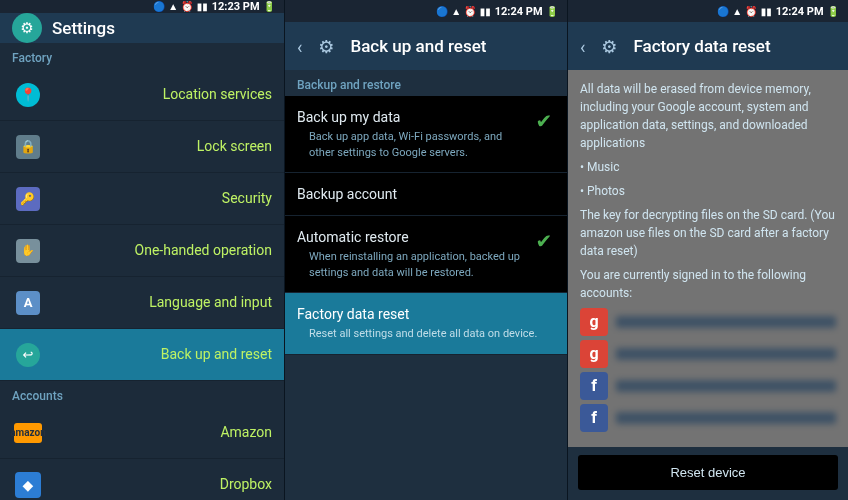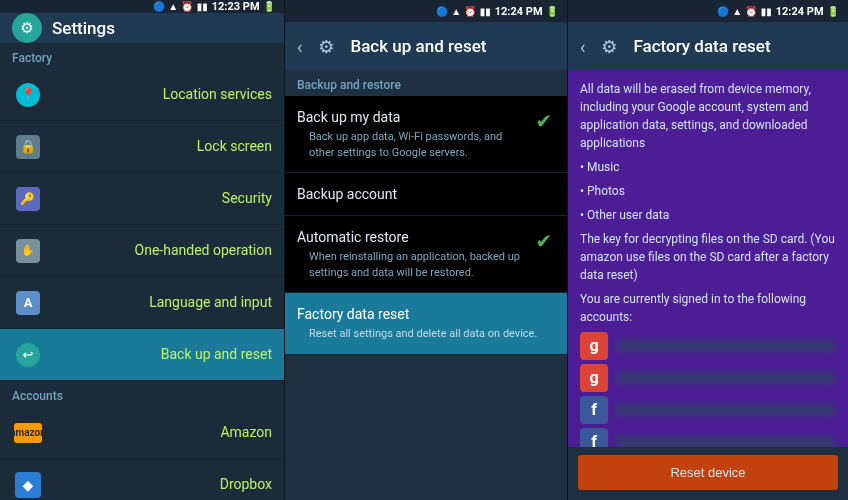--- a/index.html
+++ b/index.html
@@ -180,21 +180,21 @@
       margin-top: 2px;
     }
     .checkbox-checked {
       color: #4caf50;
       font-size: 20px;
     }
 
     
     .right-content {
       padding: 10px 12px;
-      background: #4c1d95;
+      background: #737373;
       flex: 1;
       overflow-y: auto;
       color: #d0e5f0;
       font-size: 12px;
       line-height: 1.5;
     }
     .right-content p {
       margin-bottom: 6px;
     }
     .account-row {
@@ -221,21 +221,21 @@
       background: #2a4560;
       height: 12px;
       border-radius: 2px;
       flex: 1;
       filter: blur(3px);
       opacity: 0.7;
     }
     .reset-button {
       margin: 8px 10px 10px 10px;
       padding: 10px;
-      background: #c2410c;
+      background: #000000;
       border: none;
       border-radius: 3px;
       color: #d0e5f0;
       font-size: 13px;
       cursor: pointer;
       text-align: center;
       display: block;
       width: calc(100% - 20px);
     }
 
@@ -482,21 +482,20 @@
   <div class="panel-header">
     <span class="back-arrow">‹</span>
     <div class="gear-icon">⚙</div>
     <span class="header-title">Factory data reset</span>
   </div>
 
   <div class="right-content">
     <p>All data will be erased from device memory, including your Google account, system and application data, settings, and downloaded applications</p>
     <p>• Music</p>
     <p>• Photos</p>
-    <p>• Other user data</p>
     <p>The key for decrypting files on the SD card. (You amazon use files on the SD card after a factory data reset)</p>
     <p>You are currently signed in to the following accounts:</p>
 
     <div class="account-row">
       <div class="account-icon google">g</div>
       <div class="blurred-text"></div>
     </div>
     <div class="account-row">
       <div class="account-icon google">g</div>
       <div class="blurred-text"></div>

